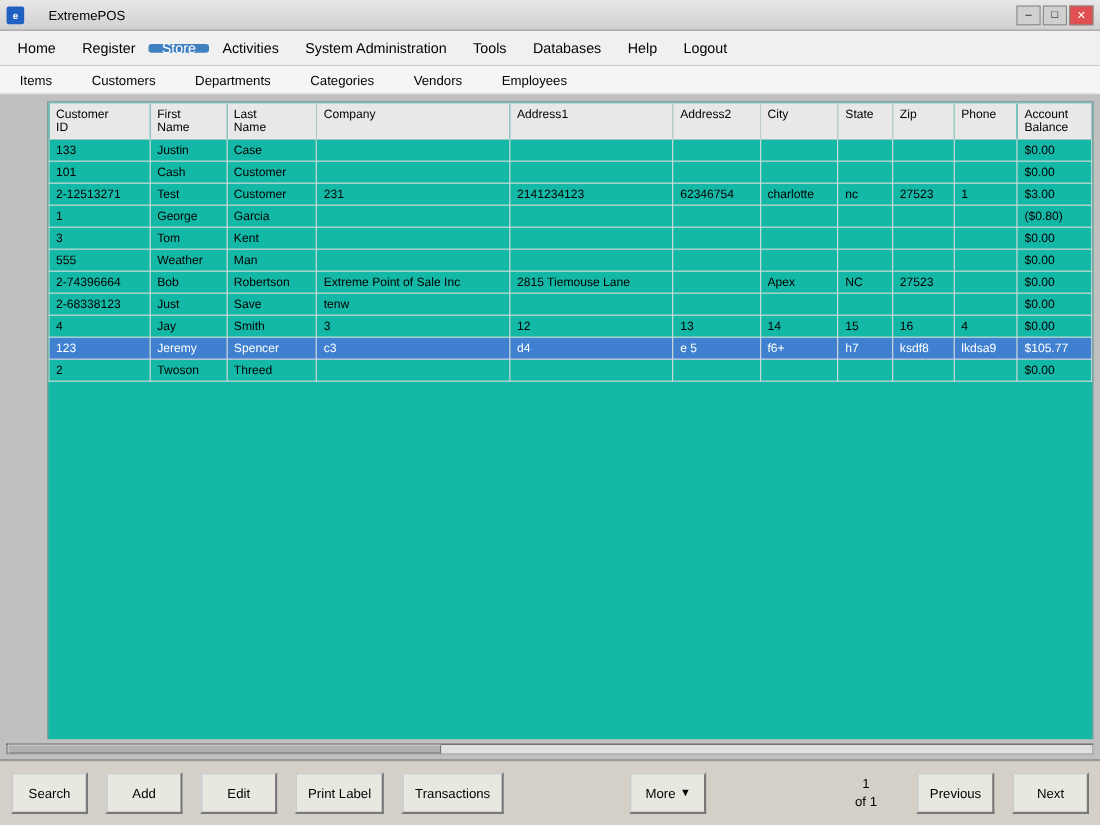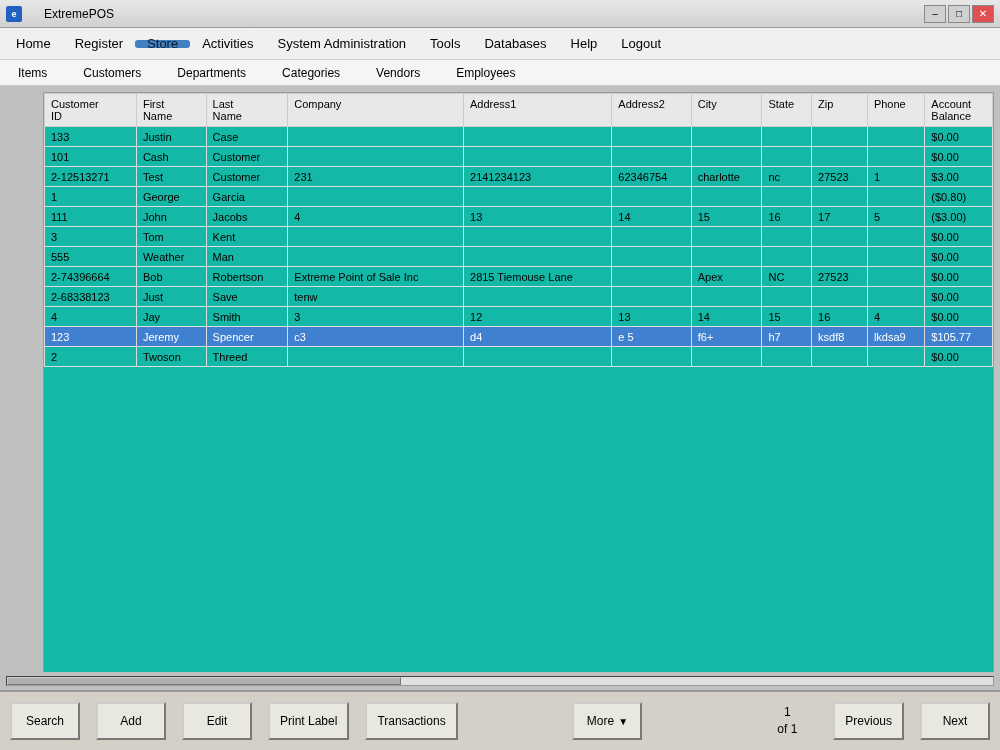--- a/index.html
+++ b/index.html
@@ -74,21 +74,21 @@
     .menu-item {
       padding: 4px 12px;
       cursor: pointer;
       font-size: 13px;
       height: 100%;
       display: flex;
       align-items: center;
     }
     .menu-item.active {
       background: #4080c0;
-      color: #0f172a;
+      color: #ffffff;
       border-radius: 3px;
     }
 
     
     .sub-menu-bar {
       background: #f5f5f5;
       height: 26px;
       display: flex;
       align-items: center;
       padding: 0 8px;
@@ -320,33 +320,20 @@
             <td></td>
             <td></td>
             <td></td>
             <td></td>
             <td></td>
             <td></td>
             <td></td>
             <td>($0.80)</td>
           </tr>
           <tr>
-            <td>111</td>
-            <td>John</td>
-            <td>Jacobs</td>
-            <td>4</td>
-            <td>13</td>
-            <td>14</td>
-            <td>15</td>
-            <td>16</td>
-            <td>17</td>
-            <td>5</td>
-            <td>($3.00)</td>
-          </tr>
-          <tr>
             <td>3</td>
             <td>Tom</td>
             <td>Kent</td>
             <td></td>
             <td></td>
             <td></td>
             <td></td>
             <td></td>
             <td></td>
             <td></td>

